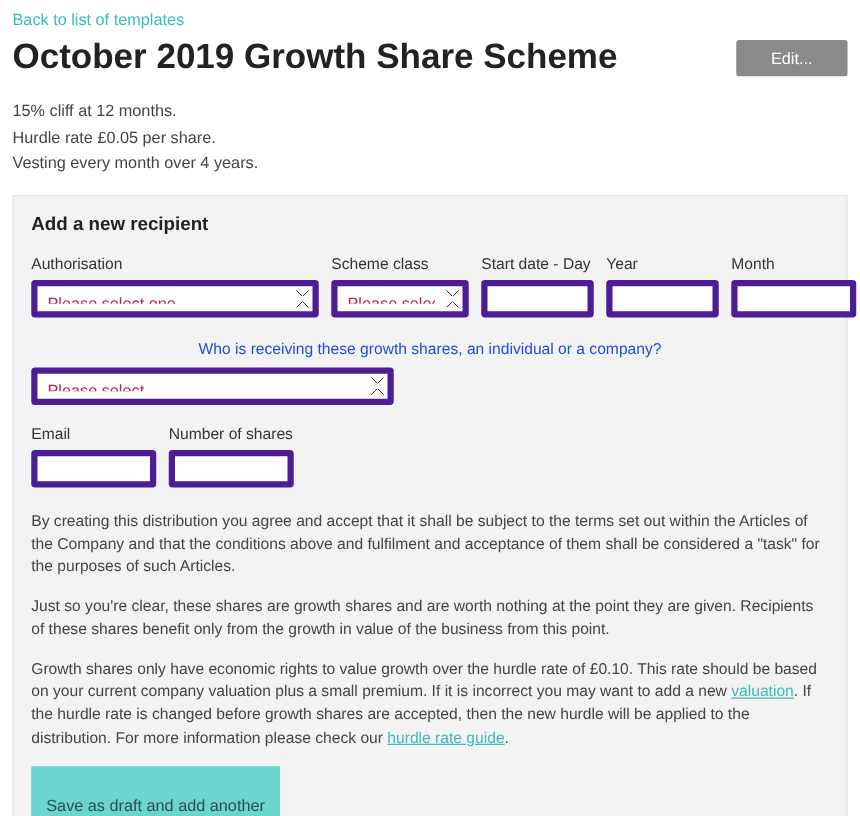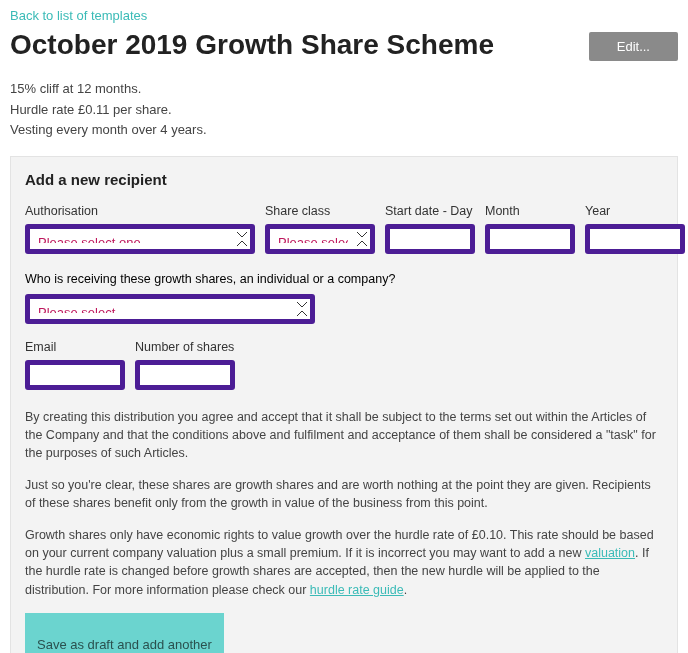--- a/index.html
+++ b/index.html
@@ -96,22 +96,23 @@
         linear-gradient(45deg, transparent 45%, #333 45%, #333 55%, transparent 55%) 0 0 / 5px 5px no-repeat,
         linear-gradient(-45deg, transparent 45%, #333 45%, #333 55%, transparent 55%) 5px 0 / 5px 5px no-repeat,
         linear-gradient(135deg, transparent 45%, #333 45%, #333 55%, transparent 55%) 0 9px / 5px 5px no-repeat,
         linear-gradient(-135deg, transparent 45%, #333 45%, #333 55%, transparent 55%) 5px 9px / 5px 5px no-repeat;
       pointer-events: none;
     }
     .recipient-block { margin-bottom: 16px; }
     .recipient-block label {
       display: block;
       font-size: 12.5px;
-      color: #000000;
+      color: #1d4ed8;
       margin-bottom: 8px;
+      text-align: center;
     }
     .recipient-select { width: 290px; }
     .row3 {
       display: flex;
       gap: 10px;
       margin-bottom: 18px;
     }
     .row3 .field { width: 100px; }
     .row3 .field.num { width: 100px; }
     .row3 .field input { padding: 6px 8px; }
@@ -141,54 +142,54 @@
 
 <a href="#" class="back-link">Back to list of templates</a>
 
 <div class="title-row">
   <h1>October 2019 Growth Share Scheme</h1>
   <button class="edit-btn">Edit...</button>
 </div>
 
 <div class="summary-lines">
   <div>15% cliff at 12 months.</div>
-  <div>Hurdle rate £0.11 per share.</div>
+  <div>Hurdle rate £0.05 per share.</div>
   <div>Vesting every month over 4 years.</div>
 </div>
 
 <div class="form-panel">
   <h2>Add a new recipient</h2>
 
   <div class="row1">
     <div class="field">
       <label>Authorisation</label>
       <div class="select-wrap">
         <select>
           <option>Please select one</option>
         </select>
       </div>
     </div>
     <div class="field">
-      <label>Share class</label>
+      <label>Scheme class</label>
       <div class="select-wrap">
         <select>
           <option>Please select one</option>
         </select>
       </div>
     </div>
     <div class="field">
       <label>Start date - Day</label>
       <input type="text" style="">
     </div>
     <div class="field">
+      <label>Year</label>
+      <input type="text" style="">
+    </div>
+    <div class="field">
       <label>Month</label>
-      <input type="text" style="">
-    </div>
-    <div class="field">
-      <label>Year</label>
       <input type="text" style="">
     </div>
   </div>
 
   <div class="recipient-block">
     <label>Who is receiving these growth shares, an individual or a company?</label>
     <div class="select-wrap recipient-select">
       <select>
         <option>Please select</option>
       </select>

